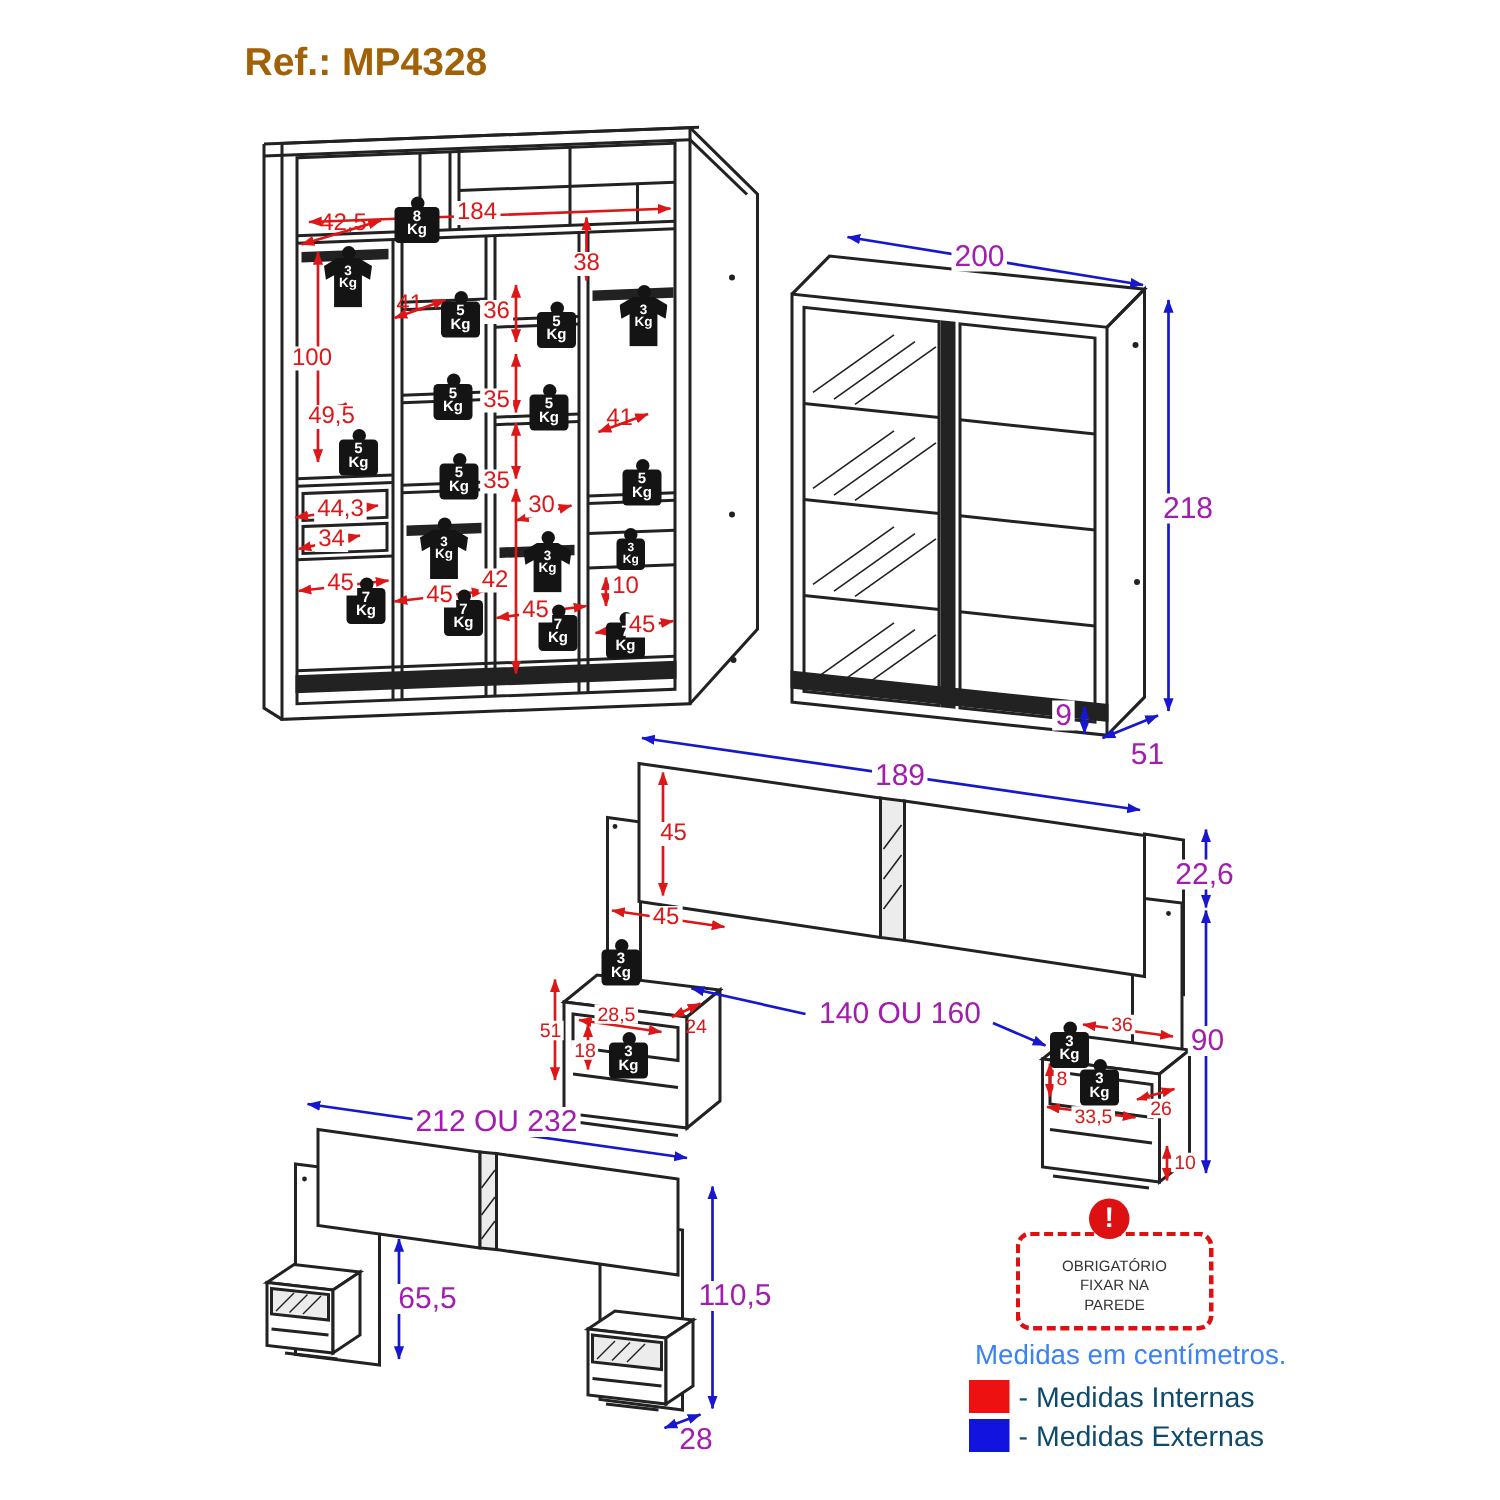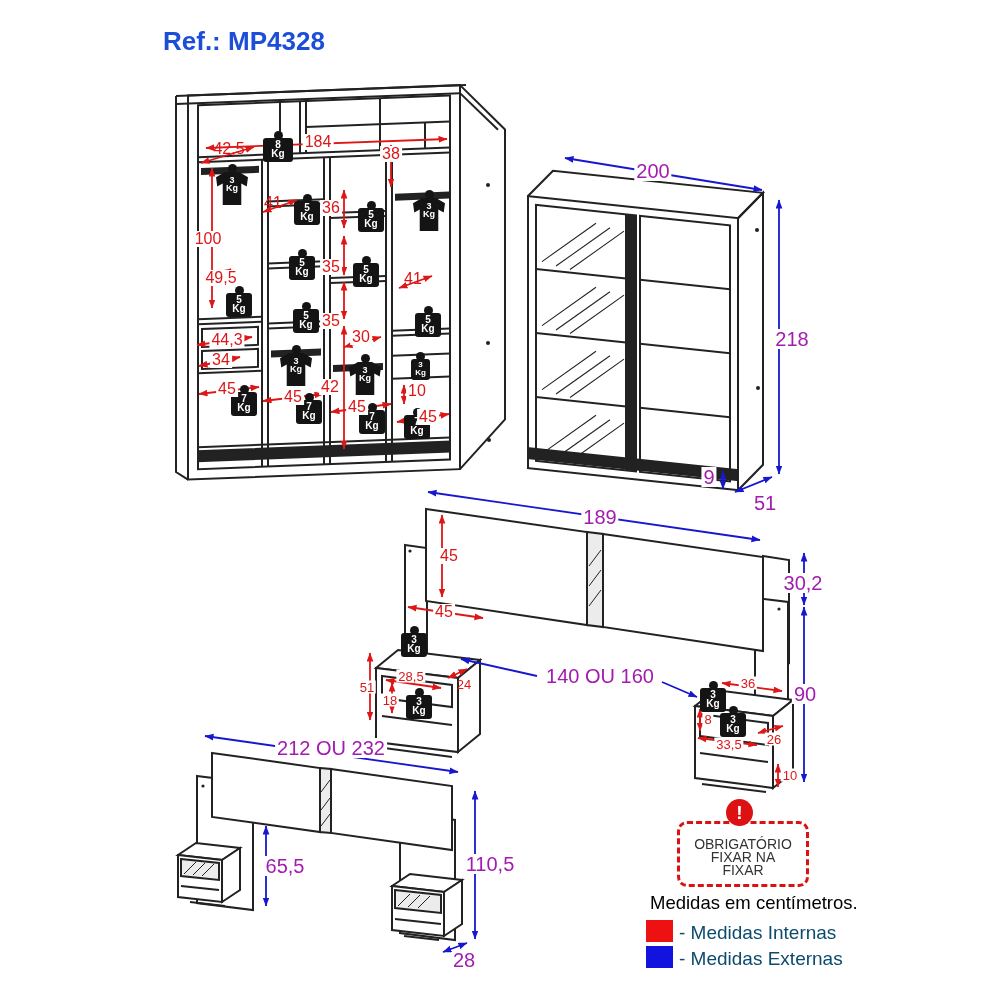--- a/index.html
+++ b/index.html
@@ -1,19 +1,19 @@
 <!DOCTYPE html>
 <html><head>
 <meta charset="utf-8">
 <style>
   html,body{margin:0;padding:0}
   body{width:1000px;height:1000px;position:relative;background:#fff;
        font-family:"Liberation Sans",sans-serif;overflow:hidden}
   #art{position:absolute;left:0;top:0;z-index:1}
-  .title{position:absolute;left:163px;top:26px;font-size:26px;font-weight:bold;color:#1d4ed8;z-index:6}
+  .title{position:absolute;left:163px;top:26px;font-size:26px;font-weight:bold;color:#a16207;z-index:6}
   .dim{position:absolute;transform:translate(-50%,-50%);font-size:16px;color:#dd1717;
        white-space:nowrap;z-index:6;line-height:1}
   .dim.blue{color:#a21caf}
   .dim.sm{font-size:13px}
   .dim.lg{font-size:20px}
   .dim.bg{background:#fff;padding:0 2px}
   
   .wt{position:absolute;width:26px;text-align:center;z-index:5}
   .wt .hd{display:block;width:9px;height:9px;background:#141414;border-radius:50%;margin:0 auto -2px}
   .wt b{display:block;background:#141414;color:#fff;border-radius:3px;padding:2px 0 3px;font-weight:bold}
@@ -26,25 +26,25 @@
   
   .sh{position:absolute;width:32px;text-align:center;z-index:5}
   .sh .hd{display:block;width:9px;height:9px;background:#141414;border-radius:50%;margin:0 auto -1px}
   .sh .tee{display:block;height:29px;background:#141414;color:#fff;font-weight:bold;padding-top:4px;
      clip-path:polygon(28% 0,72% 0,100% 16%,96% 44%,79% 35%,79% 100%,21% 100%,21% 35%,4% 44%,0 16%)}
   .sh .tee span{display:block;font-size:9px;line-height:8px}
   .sh .tee em{display:block;font-style:normal;font-size:9px;line-height:9px}
   
   .warnbox{position:absolute;left:677px;top:821px;width:126px;height:60px;border:3px dashed #dd1111;
      border-radius:10px;z-index:5;display:flex;align-items:center;justify-content:center;text-align:center}
-  .warnbox .wtxt{font-size:14px;color:#333;line-height:13px;padding-top:6px}
+  .warnbox .wtxt{font-size:10px;color:#333;line-height:13px;padding-top:6px}
   .excl{position:absolute;left:726px;top:799px;width:27px;height:27px;background:#dd1111;border-radius:50%;
      color:#fff;font-weight:bold;font-size:19px;line-height:27px;text-align:center;z-index:6}
   
-  .note{position:absolute;left:650px;top:892px;font-size:18.5px;color:#000000;z-index:6}
+  .note{position:absolute;left:650px;top:892px;font-size:18.5px;color:#3b82f6;z-index:6}
   .swatch{position:absolute;width:27px;height:22px;z-index:6}
   .sw-red{left:646px;top:920px;background:#ee1111}
   .sw-blue{left:646px;top:946px;background:#1313e0}
   .leglab{position:absolute;left:679px;font-size:19px;color:#0c4a6e;z-index:6}
 </style>
 </head>
 <body>
 
 <svg id="art" width="1000" height="1000" viewBox="0 0 1000 1000">
   <defs>
@@ -274,21 +274,21 @@
     <path d="M266,826 L266,906" marker-start="url(#arB)" marker-end="url(#arB)"></path>
     <path d="M475,791 L475,939" marker-start="url(#arB)" marker-end="url(#arB)"></path>
     <path d="M443,952 L467,943" marker-start="url(#arB)" marker-end="url(#arB)"></path>
   </g>
 </svg>
 
 <div class="title">Ref.: MP4328</div>
 
 <div class="dim bg" style="left:318px;top:142px">184</div>
 <div class="dim" style="left:229px;top:149px">42,5</div>
-<div class="dim bg" style="left:391px;top:154px">38</div>
+<div class="dim bg" style="left:391px;top:176px">38</div>
 <div class="dim" style="left:273px;top:203px">41</div>
 <div class="dim bg" style="left:331px;top:208px">36</div>
 <div class="dim bg" style="left:208px;top:239px">100</div>
 <div class="dim bg" style="left:221px;top:278px">49,5</div>
 <div class="dim bg" style="left:331px;top:267px">35</div>
 <div class="dim" style="left:413px;top:279px">41</div>
 <div class="dim bg" style="left:331px;top:321px">35</div>
 <div class="dim bg" style="left:227px;top:340px">44,3</div>
 <div class="dim bg" style="left:221px;top:360px">34</div>
 <div class="dim bg" style="left:361px;top:337px">30</div>
@@ -300,21 +300,21 @@
 <div class="dim bg" style="left:417px;top:391px">10</div>
 
 <div class="dim blue lg bg" style="left:653px;top:171px">200</div>
 <div class="dim blue lg bg" style="left:792px;top:339px">218</div>
 <div class="dim blue lg bg" style="left:709px;top:477px">9</div>
 <div class="dim blue lg" style="left:765px;top:503px">51</div>
 
 <div class="dim blue lg bg" style="left:600px;top:517px">189</div>
 <div class="dim bg" style="left:449px;top:556px">45</div>
 <div class="dim bg" style="left:444px;top:612px">45</div>
-<div class="dim blue lg bg" style="left:803px;top:583px">30,2</div>
+<div class="dim blue lg bg" style="left:803px;top:583px">22,6</div>
 <div class="dim blue lg bg" style="left:600px;top:676px">140 OU 160</div>
 <div class="dim blue lg bg" style="left:805px;top:694px">90</div>
 <div class="dim sm bg" style="left:367px;top:687px">51</div>
 <div class="dim sm bg" style="left:411px;top:676px">28,5</div>
 <div class="dim sm" style="left:464px;top:684px">24</div>
 <div class="dim sm bg" style="left:390px;top:700px">18</div>
 <div class="dim sm bg" style="left:748px;top:683px">36</div>
 <div class="dim sm bg" style="left:708px;top:719px">8</div>
 <div class="dim sm bg" style="left:729px;top:744px">33,5</div>
 <div class="dim sm bg" style="left:774px;top:739px">26</div>
@@ -472,20 +472,20 @@
       <span>3</span>
       <em>Kg</em>
     </b>
   </div>
 
 <div class="excl">!</div>
 <div class="warnbox">
   <div class="wtxt">
     <div>OBRIGATÓRIO</div>
     <div>FIXAR NA</div>
-    <div>FIXAR</div>
+    <div>PAREDE</div>
   </div>
 </div>
 <div class="note">Medidas em centímetros.</div>
 <div class="swatch sw-red"></div>
 <div class="leglab" style="top:922px">- Medidas Internas</div>
 <div class="swatch sw-blue"></div>
 <div class="leglab" style="top:948px">- Medidas Externas</div>
 
 </body></html>

